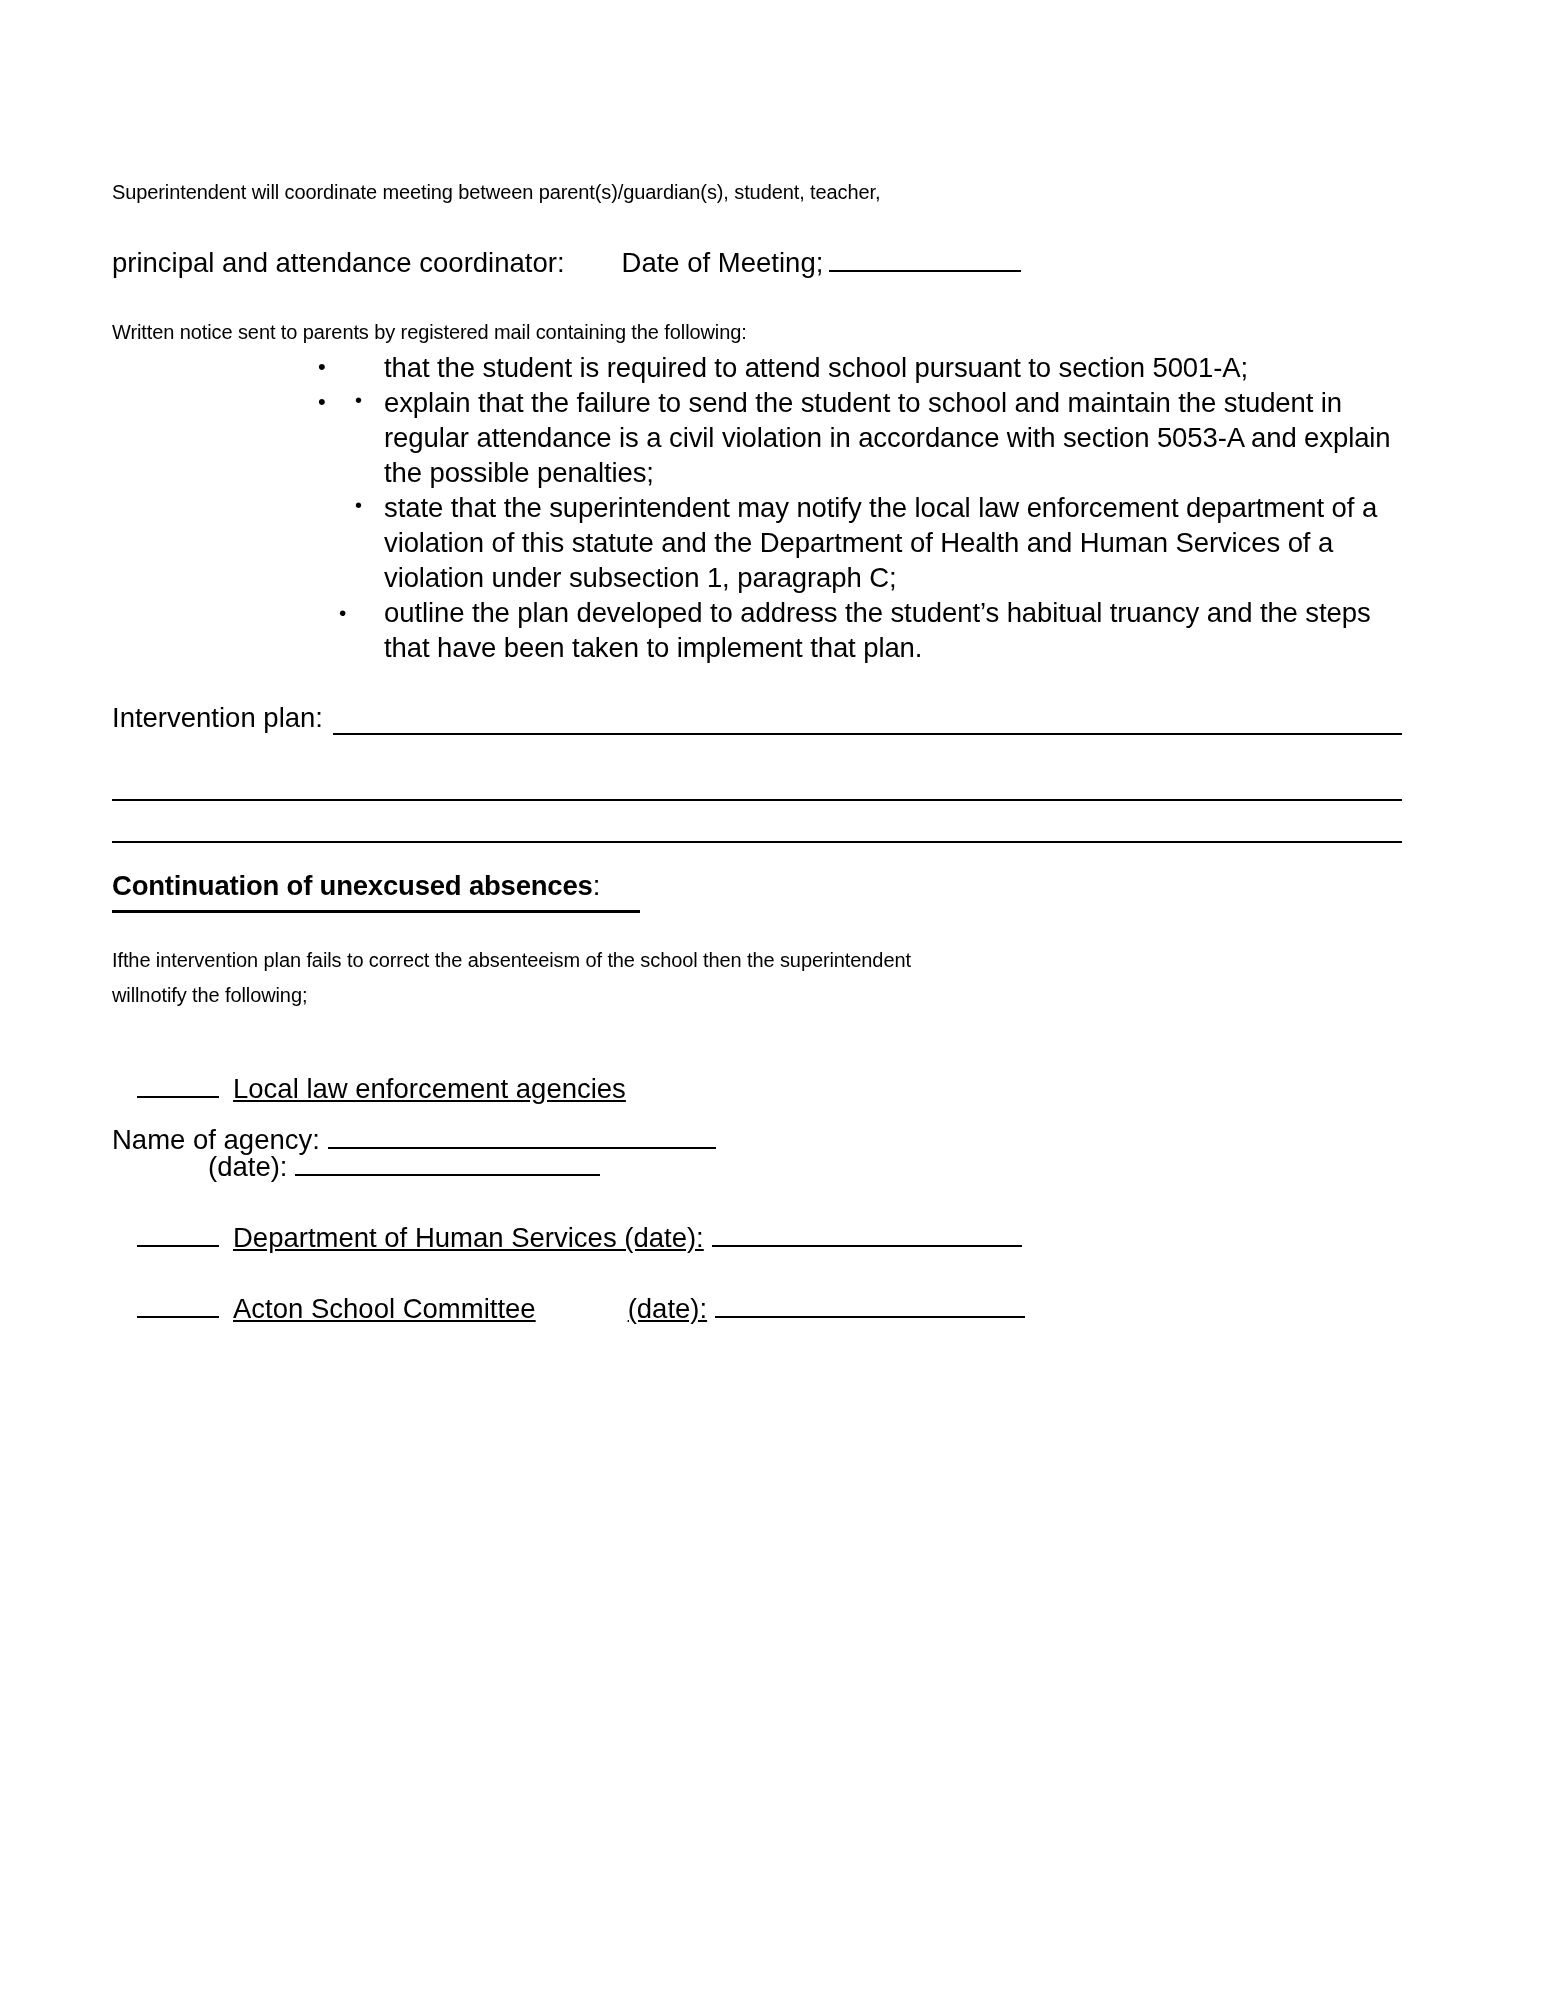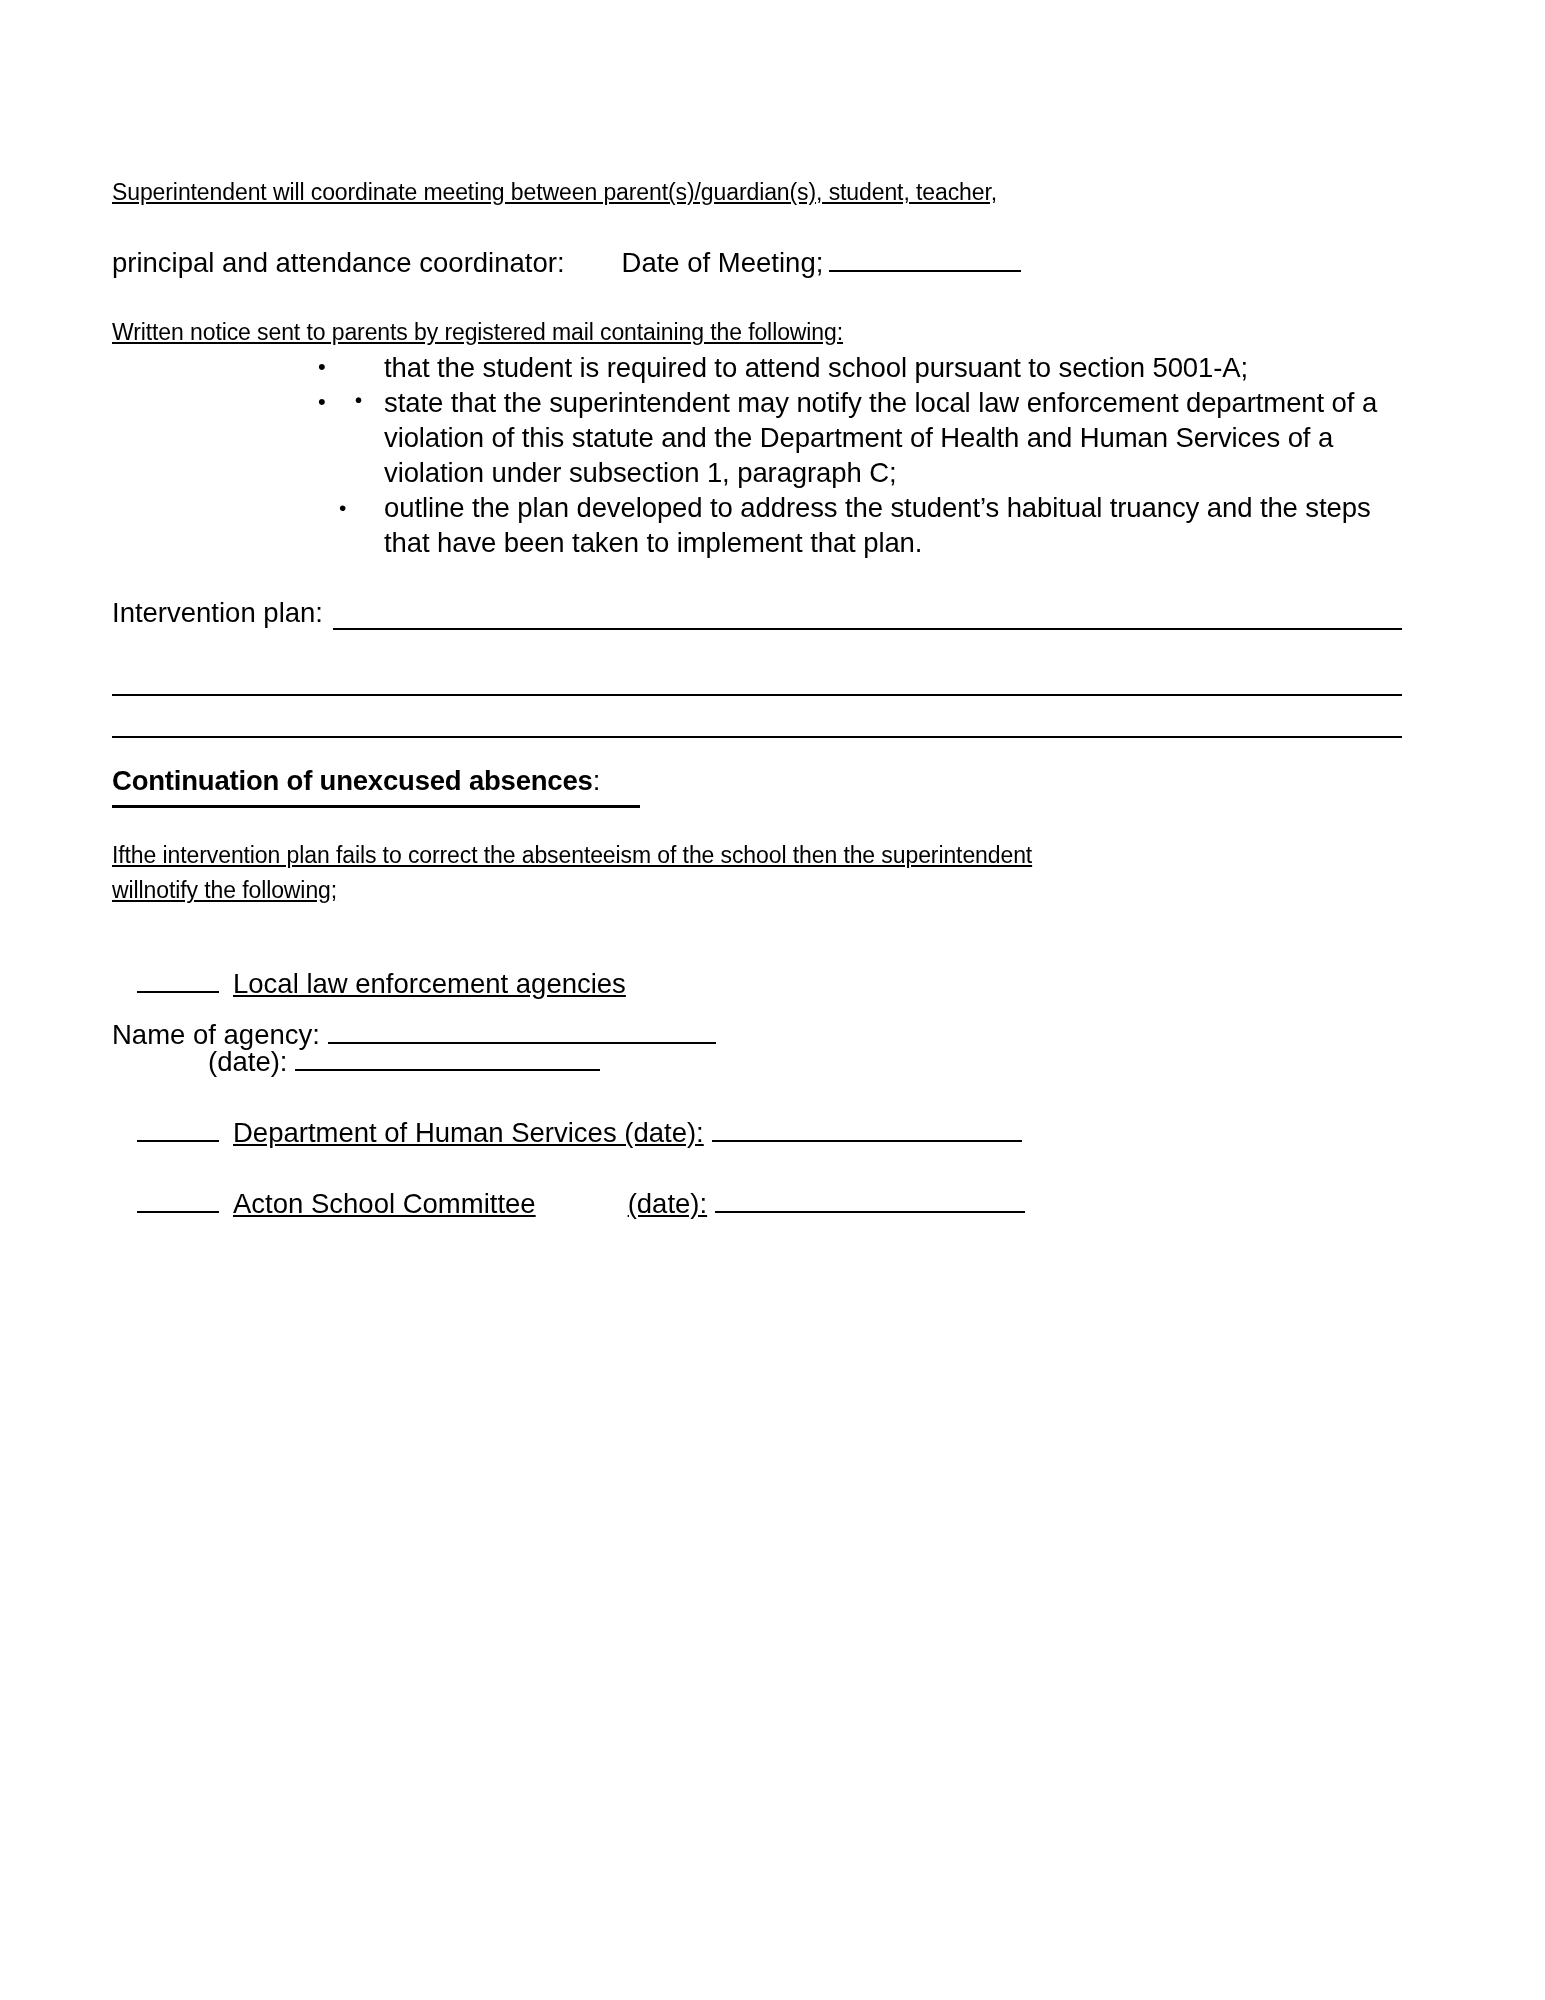--- a/index.html
+++ b/index.html
@@ -27,25 +27,24 @@
 
   .content {
     position: absolute;
     left: 112px;
     top: 175px;
     width: 1290px;
   }
 
   
   .t {
-    font-size: 23px;
+    font-size: 20px;
     line-height: 35px;
     letter-spacing: -0.1px;
     white-space: pre-wrap;
-    text-decoration: underline;
   }
 
   .heading-ul {
     font-size: 27.5px;
     line-height: 34px;
     font-weight: bold;
     text-decoration: underline;
     text-underline-offset: 3px;
     letter-spacing: -0.2px;
     display: inline-block;
@@ -202,20 +201,21 @@
     <ul class="bullets">
       <li class="bi a">
         <span class="bullet">•</span>
         <span class="btxt">that the student is required to attend school pursuant to section 5001-A;</span>
       </li>
       <li class="bi a">
         <span class="bullet">•</span>
       </li>
       <li class="bi b">
         <span class="bullet">•</span>
+        <span class="btxt">explain that the failure to send the student to school and maintain the student in regular attendance is a civil violation in accordance with section 5053-A and explain the possible penalties;</span>
       </li>
       <li class="bi b">
         <span class="bullet">•</span>
         <span class="btxt">state that the superintendent may notify the local law enforcement department of a violation of this statute and the Department of Health and Human Services of a violation under subsection 1, paragraph C;</span>
       </li>
       <li class="bi c">
         <span class="bullet">•</span>
         <span class="btxt">outline the plan developed to address the student’s habitual truancy and the steps that have been taken to implement that plan.</span>
       </li>
     </ul>

